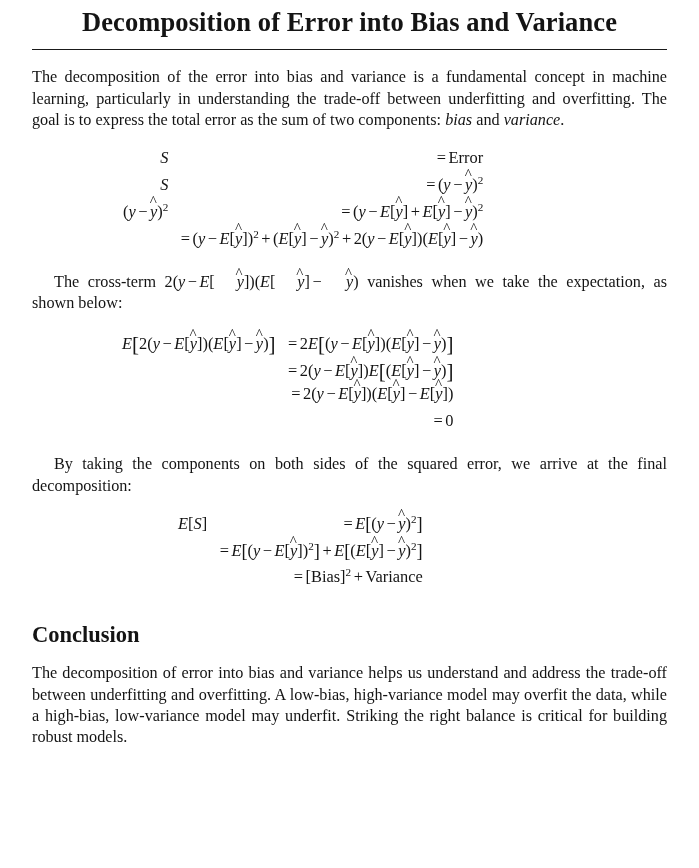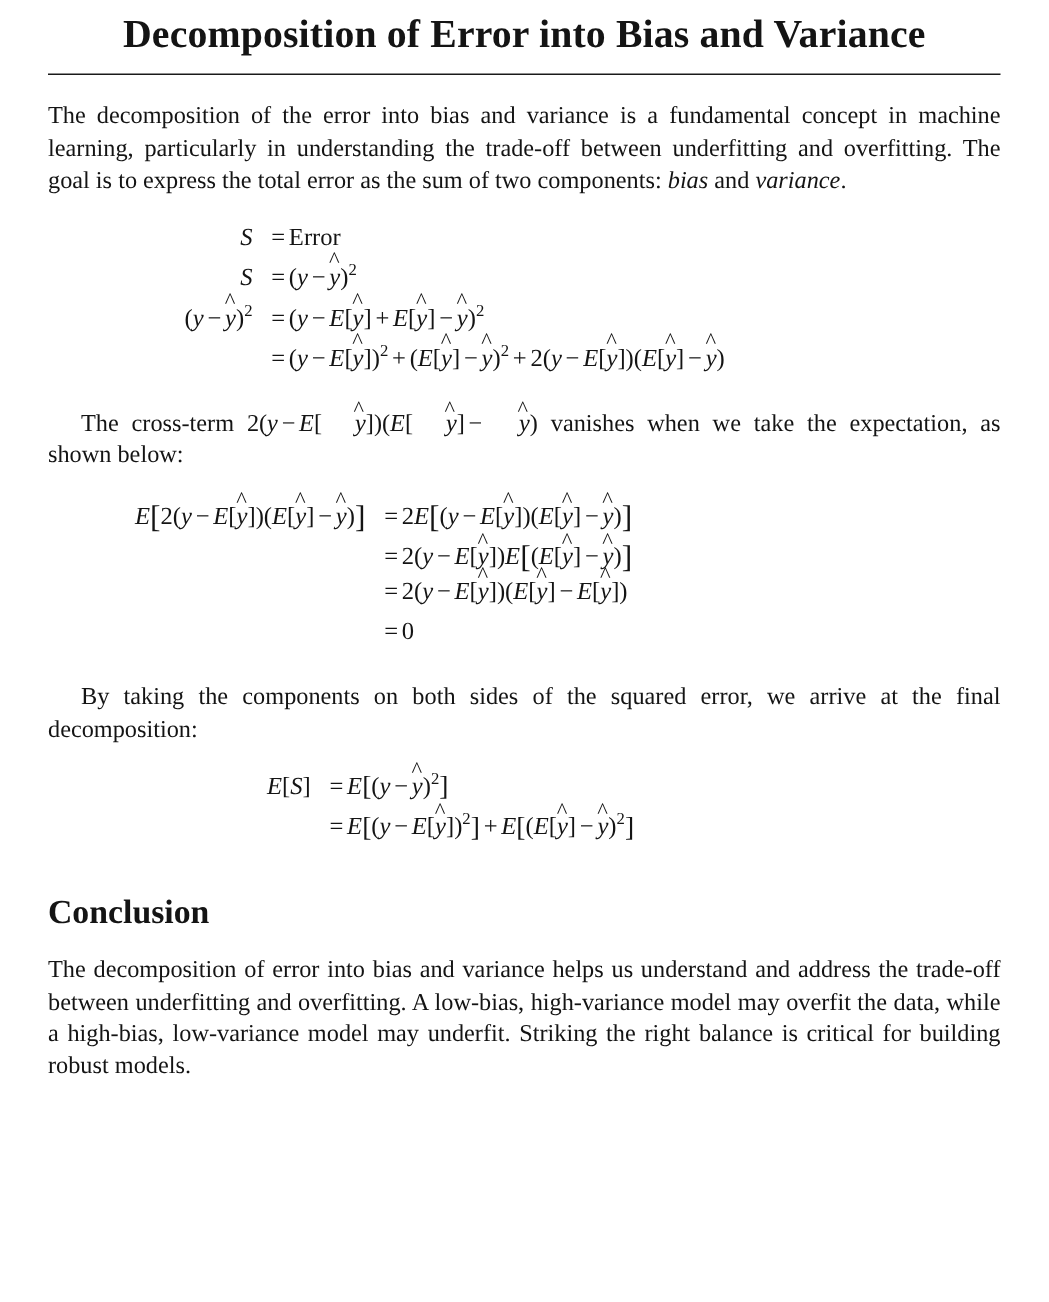--- a/index.html
+++ b/index.html
@@ -65,21 +65,21 @@
     margin: 0 auto;
   }
   .math-block td {
     padding: 0;
     vertical-align: baseline;
     white-space: nowrap;
     font-family: "Liberation Serif", "DejaVu Serif", serif;
   }
   .math-block tr { height: 27px; }
   .mleft  { text-align: right;  padding-right: 5px !important; }
-  .mright { text-align: left;   padding-left: 5px !important;  }
+  .mright { text-align: right;   padding-left: 5px !important;  }
 
   
   .mi { font-style: italic; }              
   .mn { font-style: normal; }              
   .mo { font-style: normal; padding: 0 2.5px; }
   .mtxt { font-style: normal; }            
   sup.mexp {
     font-size: 0.68em;
     vertical-align: super;
     line-height: 0;
@@ -97,21 +97,21 @@
     position: absolute;
     left: 50%;
     transform: translateX(-54%);
     top: -0.56em;
     font-style: normal;
     font-size: 0.92em;
   }
 
   
   #mathblock1 table { margin-left: 105px; }
-  #mathblock2 table { margin-left: 72px; }
+  #mathblock2 table { margin-left: 104px; }
   #mathblock3 table { margin-left: 160px; }
 
   
   .section-heading {
     font-size: 22.5px;
     font-weight: bold;
     margin: 27px 14px 0 14px;
     line-height: 1.2;
   }
 </style>
@@ -180,20 +180,24 @@
     <table>
       <tbody>
           <tr>
         <td class="mleft"><span class="mi">E</span><span class="par">[</span><span class="mi">S</span><span class="par">]</span></td>
         <td class="mright"><span class="mo">=</span><span class="mi">E</span><span class="brk sm">[</span><span class="par">(</span><span class="mi">y</span><span class="mo">−</span><span class="hat-wrap"><span class="hat">^</span>y</span><span class="par">)</span><sup class="mexp">2</sup><span class="brk sm">]</span></td>
       </tr>
       <tr>
         <td class="mleft"></td>
         <td class="mright"><span class="mo">=</span><span class="mi">E</span><span class="brk sm">[</span><span class="par">(</span><span class="mi">y</span><span class="mo">−</span><span class="mi">E</span><span class="par">[</span><span class="hat-wrap"><span class="hat">^</span>y</span><span class="par">])</span><sup class="mexp">2</sup><span class="brk sm">]</span><span class="mo">+</span><span class="mi">E</span><span class="brk sm">[</span><span class="par">(</span><span class="mi">E</span><span class="par">[</span><span class="hat-wrap"><span class="hat">^</span>y</span><span class="par">]</span><span class="mo">−</span><span class="hat-wrap"><span class="hat">^</span>y</span><span class="par">)</span><sup class="mexp">2</sup><span class="brk sm">]</span></td>
       </tr>
+      <tr>
+        <td class="mleft"></td>
+        <td class="mright"><span class="mo">=</span><span class="par">[</span><span class="mtxt">Bias</span><span class="par">]</span><sup class="mexp">2</sup><span class="mo">+</span><span class="mtxt">Variance</span></td>
+      </tr>
     </tbody>
       </table>
   </div>
 
   <h2 class="section-heading">Conclusion</h2>
   <p class="para tight">The decomposition of error into bias and variance helps us understand and address the trade-off between underfitting and overfitting. A low-bias, high-variance model may overfit the data, while a high-bias, low-variance model may underfit. Striking the right balance is critical for building robust models.</p>
 
 </div>
 
 </body></html>

